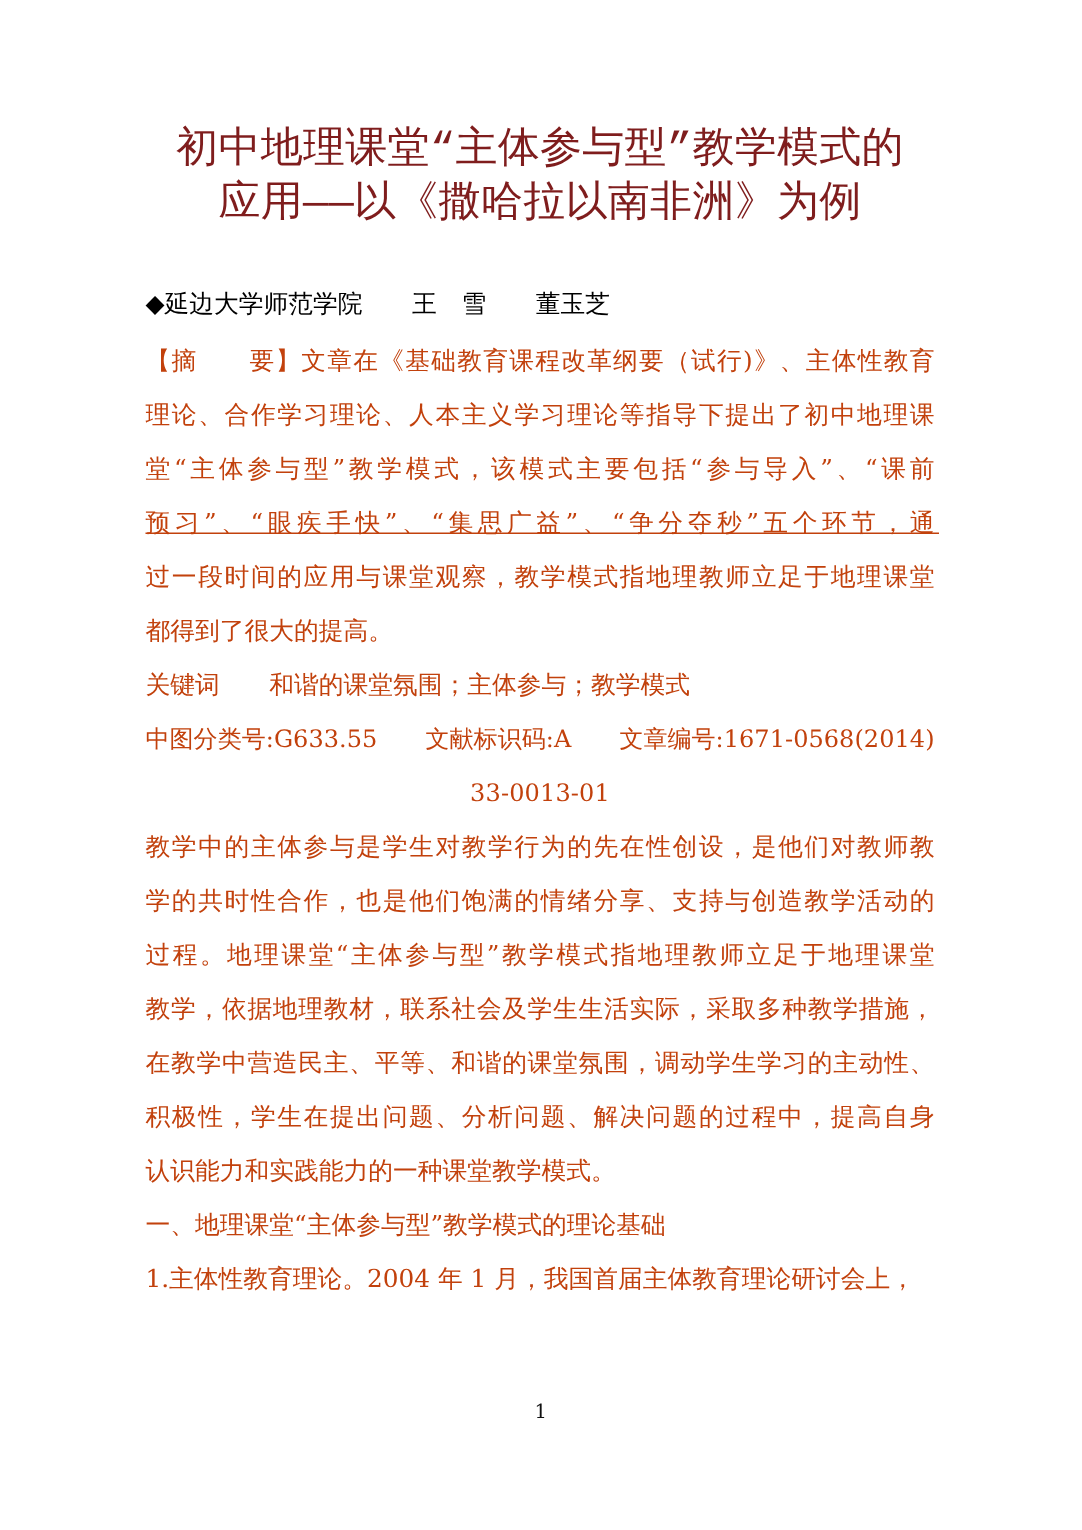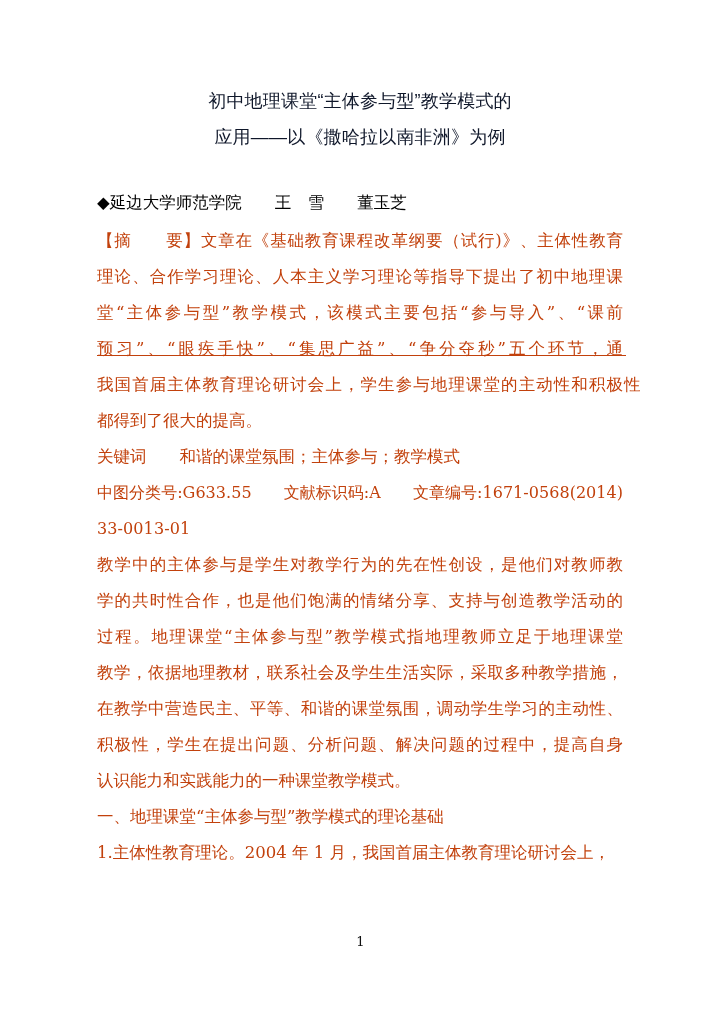--- a/index.html
+++ b/index.html
@@ -24,26 +24,26 @@
     top: 0;
     width: 526px;
   }
 
   
   .title-block {
     margin-top: 83px;
     text-align: center;
   }
   .title-line {
-    font-family: Liberation Sans, sans-serif;
-    font-size: 18px;
+    font-family: Liberation Mono, monospace;
+    font-size: 28px;
     line-height: 36px;
     letter-spacing: 0.2px;
     white-space: nowrap;
-    color: #0f172a;
+    color: #7f1d1d;
   }
 
   
   .author-block {
     margin-top: 30px;
     font-size: 16.5px;
     line-height: 36px;
     white-space: pre;
   }
 
@@ -54,21 +54,21 @@
     line-height: 36px;
     height: 36px;
     color: #c2410c;
     white-space: nowrap;
     position: relative;
   }
   .tline.last { display: block; }
 
   .abstract-block { margin-top: 2px; }
   .keyword-block  { margin-top: 0px; }
-  .class-block    { margin-top: 0px; }
+  .class-block    { margin-top: 0px; text-align: center; }
   .body-block     { margin-top: 0px; }
 
   .mono-ish {
     font-family: "DejaVu Serif", "Liberation Serif", serif;
     font-size: 16px;
     letter-spacing: 0.1px;
   }
 
   
   .page-number {
@@ -94,21 +94,21 @@
       <div class="title-line">应用——以《撒哈拉以南非洲》为例</div>
     </div>
 
     <div class="author-block">◆延边大学师范学院　　王　雪　　董玉芝</div>
 
     <div class="para abstract-block">
       <div class="tline" style="letter-spacing: 0.819px; margin-right: -0.819px;">【摘　　要】文章在《基础教育课程改革纲要（试行)》、主体性教育</div>
       <div class="tline" style="letter-spacing: 1.069px; margin-right: -1.069px;">理论、合作学习理论、人本主义学习理论等指导下提出了初中地理课</div>
       <div class="tline" style="letter-spacing: 2.459px; margin-right: -2.459px;">堂“主体参与型”教学模式，该模式主要包括“参与导入”、“课前</div>
       <div class="tline" style="letter-spacing: 3.015px; margin-right: -3.015px; text-decoration: underline;">预习”、“眼疾手快”、“集思广益”、“争分夺秒”五个环节，通</div>
-      <div class="tline" style="letter-spacing: 1.069px; margin-right: -1.069px;">我国首届主体教育理论研讨会上，学生参与地理课堂的主动性和积极性</div>
+      <div class="tline" style="letter-spacing: 1.069px; margin-right: -1.069px;">过一段时间的应用与课堂观察，教学模式指地理教师立足于地理课堂</div>
       <div class="tline last">都得到了很大的提高。</div>
     </div>
 
     <div class="para keyword-block">
       <div class="tline last">关键词　　和谐的课堂氛围；主体参与；教学模式</div>
     </div>
 
     <div class="para class-block">
       <div class="tline mono-ish" style="letter-spacing: 0.034px; margin-right: -0.034px;">中图分类号:G633.55　　文献标识码:A　　文章编号:1671-0568(2014)</div>
       <div class="tline last mono-ish">33-0013-01</div>

